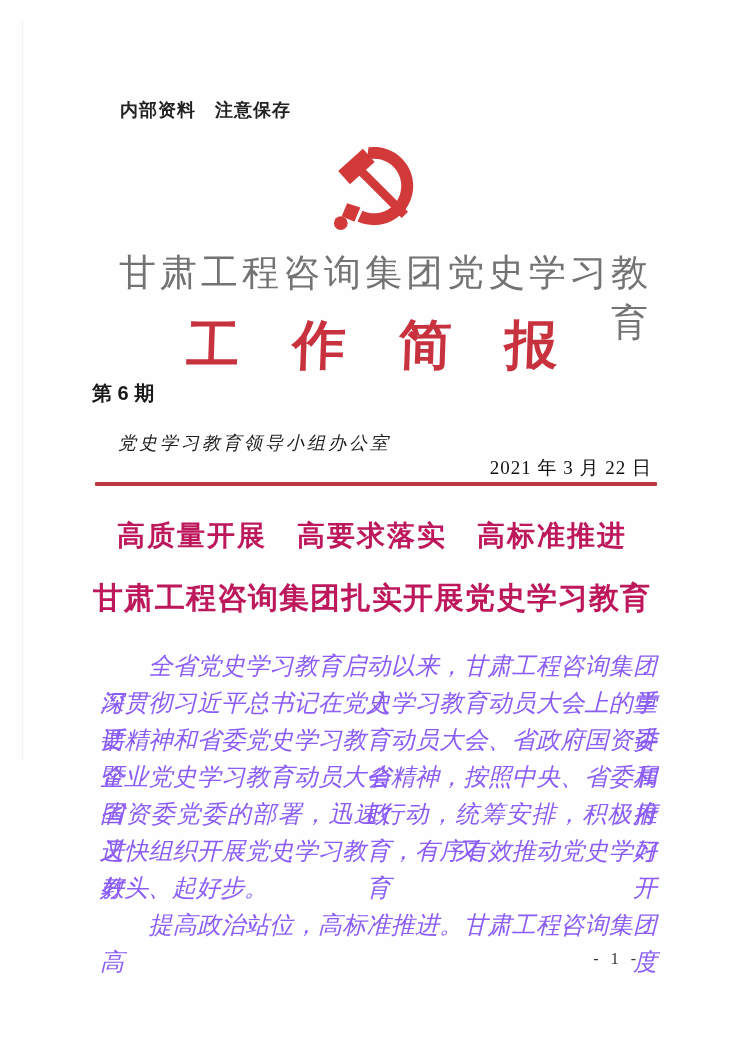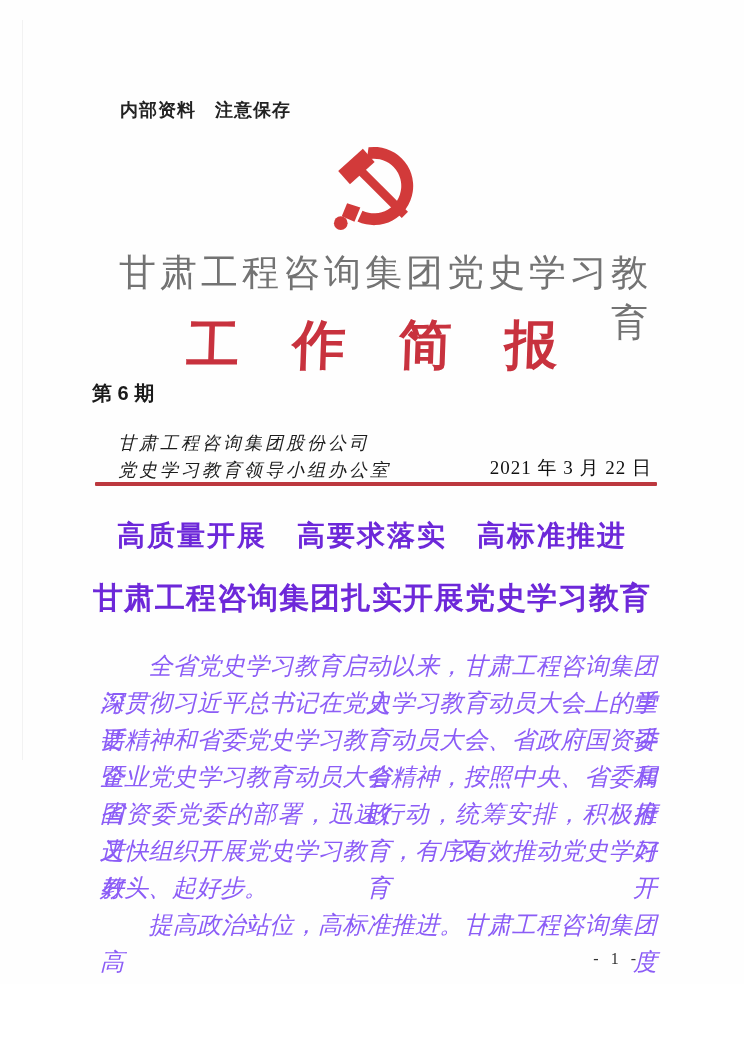--- a/index.html
+++ b/index.html
@@ -99,21 +99,21 @@
     background: #bc383e;
     border-radius: 1px;
   }
 
   .headline {
     position: absolute;
     left: 92px;
     width: 560px;
     text-align: center;
     font-weight: bold;
-    color: #6d28d9;
+    color: #be185d;
     font-family: "Liberation Serif", serif;
   }
   .headline.l1 { top: 517px; font-size: 28px; letter-spacing: 2px; }
   .headline.l2 { top: 578px; font-size: 30px; letter-spacing: 1px; }
 
   .body-block {
     position: absolute;
     left: 100px; top: 648px;
     width: 557px;
     font-style: italic;
@@ -161,21 +161,20 @@
     </g>
   </svg>
 
   <div class="masthead-title">甘肃工程咨询集团党史学习教育</div>
 
   <div class="masthead-name">工　作　简　报</div>
 
   <div class="issue">第 6 期</div>
 
   <div class="org-block">
-    <div>甘肃工程咨询集团股份公司</div>
     <div>党史学习教育领导小组办公室</div>
   </div>
 
   <div class="date">2021 年 3 月 22 日</div>
 
   <div class="red-rule"></div>
 
   <div class="headline l1">高质量开展　高要求落实　高标准推进</div>
 
   <div class="headline l2">甘肃工程咨询集团扎实开展党史学习教育</div>

